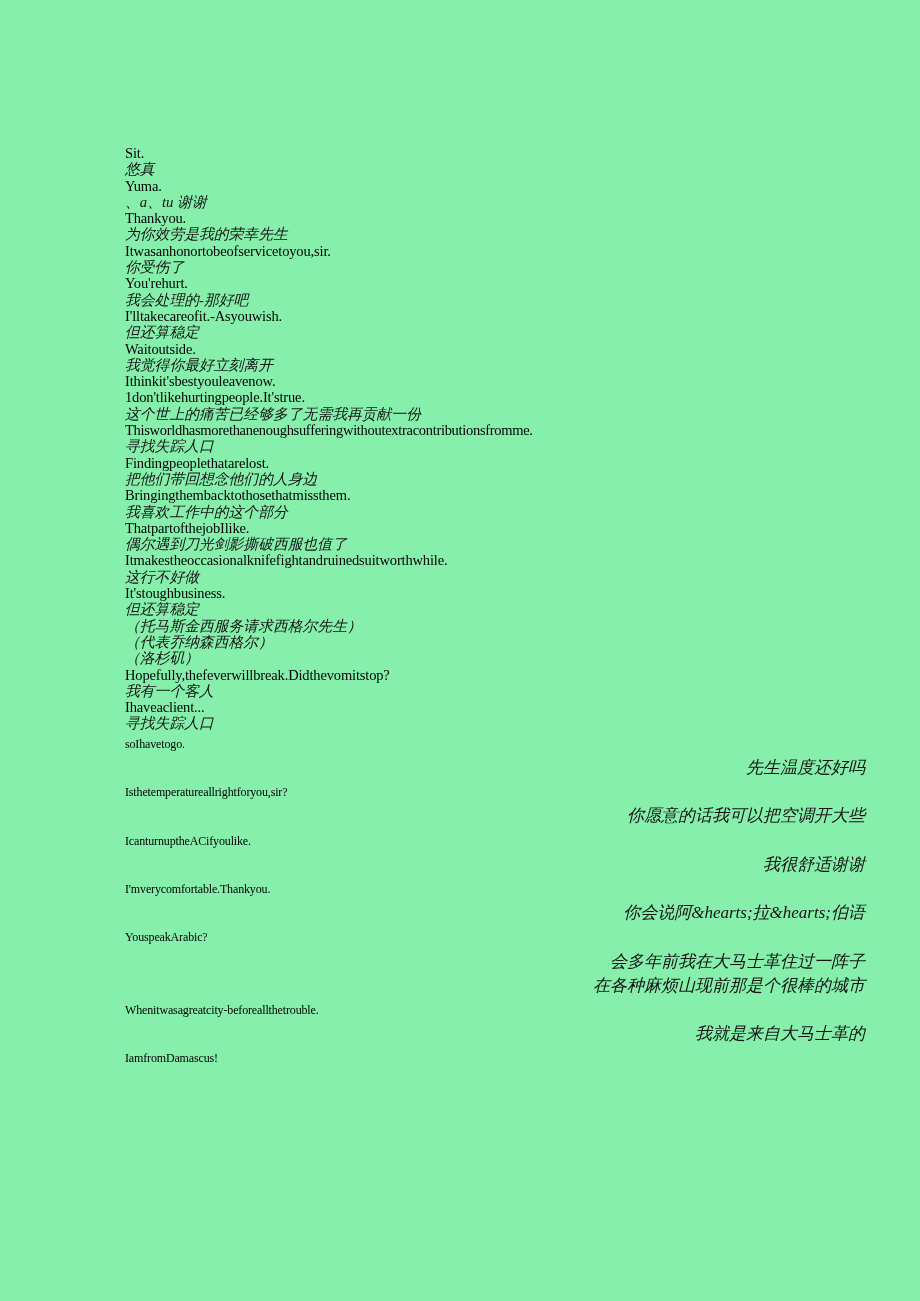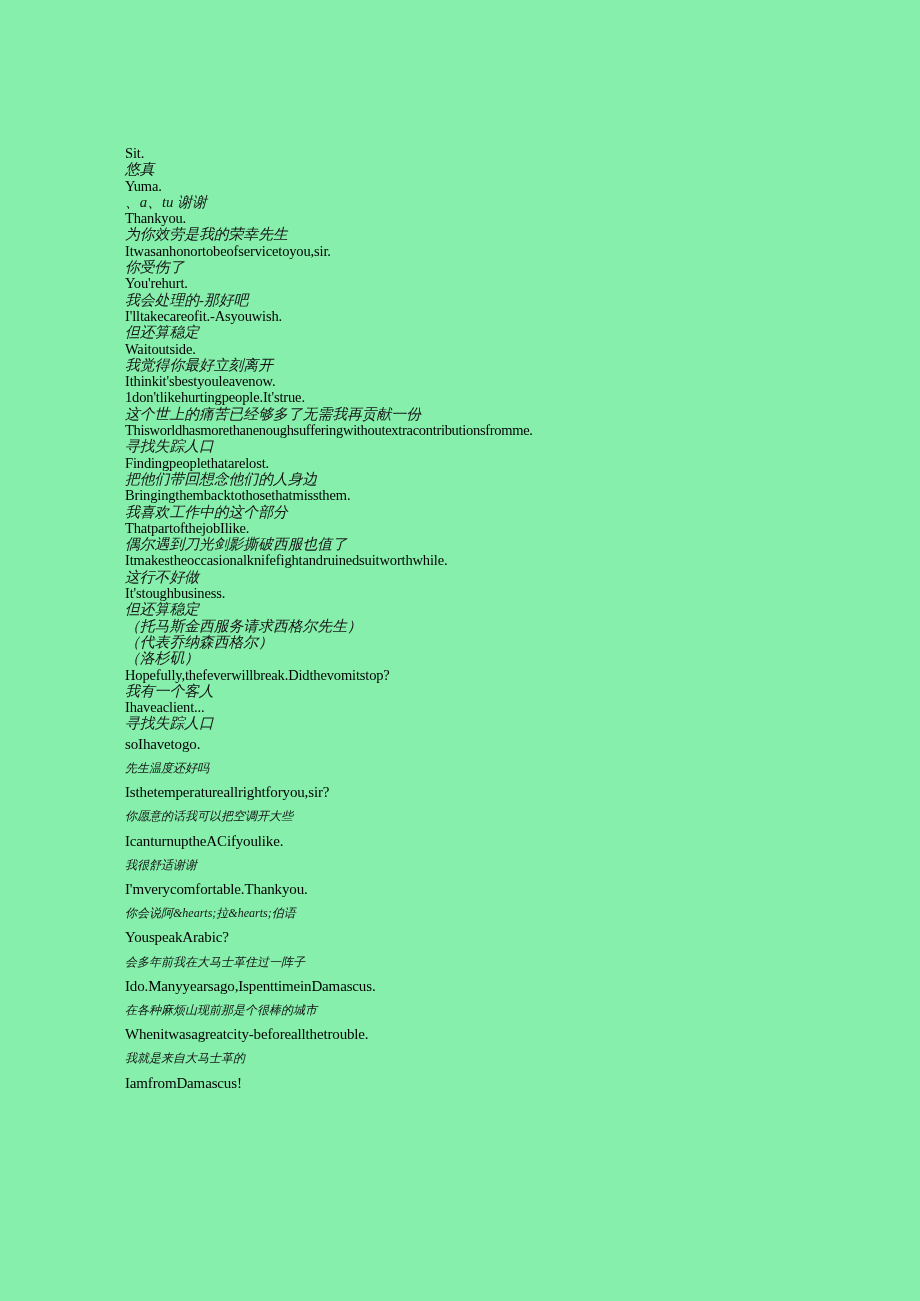--- a/index.html
+++ b/index.html
@@ -48,24 +48,25 @@
   .line.zh {
     font-size: 14.8px;
     letter-spacing: 0px;
     color: #141414;
     font-style: italic;
   }
 
   
   .line.loose {
     line-height: 24.2px;
-    font-size: 15px;
+    font-size: 12px;
   }
   .line.loose.zh {
-    font-size: 12px;
+    font-size: 17px;
+    text-align: right;
   }
 
   
   .line.wide {
     letter-spacing: -0.3px;
   }
 </style>
 </head>
 <body>
 
@@ -110,19 +111,18 @@
       <span class="line loose">soIhavetogo.</span>
       <span class="line zh loose">先生温度还好吗</span>
       <span class="line loose">Isthetemperatureallrightforyou,sir?</span>
       <span class="line zh loose">你愿意的话我可以把空调开大些</span>
       <span class="line loose">IcanturnuptheACifyoulike.</span>
       <span class="line zh loose">我很舒适谢谢</span>
       <span class="line loose">I'mverycomfortable.Thankyou.</span>
       <span class="line zh loose">你会说阿&amp;hearts;拉&amp;hearts;伯语</span>
       <span class="line loose">YouspeakArabic?</span>
       <span class="line zh loose">会多年前我在大马士革住过一阵子</span>
-      <span class="line loose">Ido.Manyyearsago,IspenttimeinDamascus.</span>
       <span class="line zh loose">在各种麻烦山现前那是个很棒的城市</span>
       <span class="line loose">Whenitwasagreatcity-beforeallthetrouble.</span>
       <span class="line zh loose">我就是来自大马士革的</span>
       <span class="line loose">IamfromDamascus!</span>
     </div>
 </div>
 
 </body></html>

